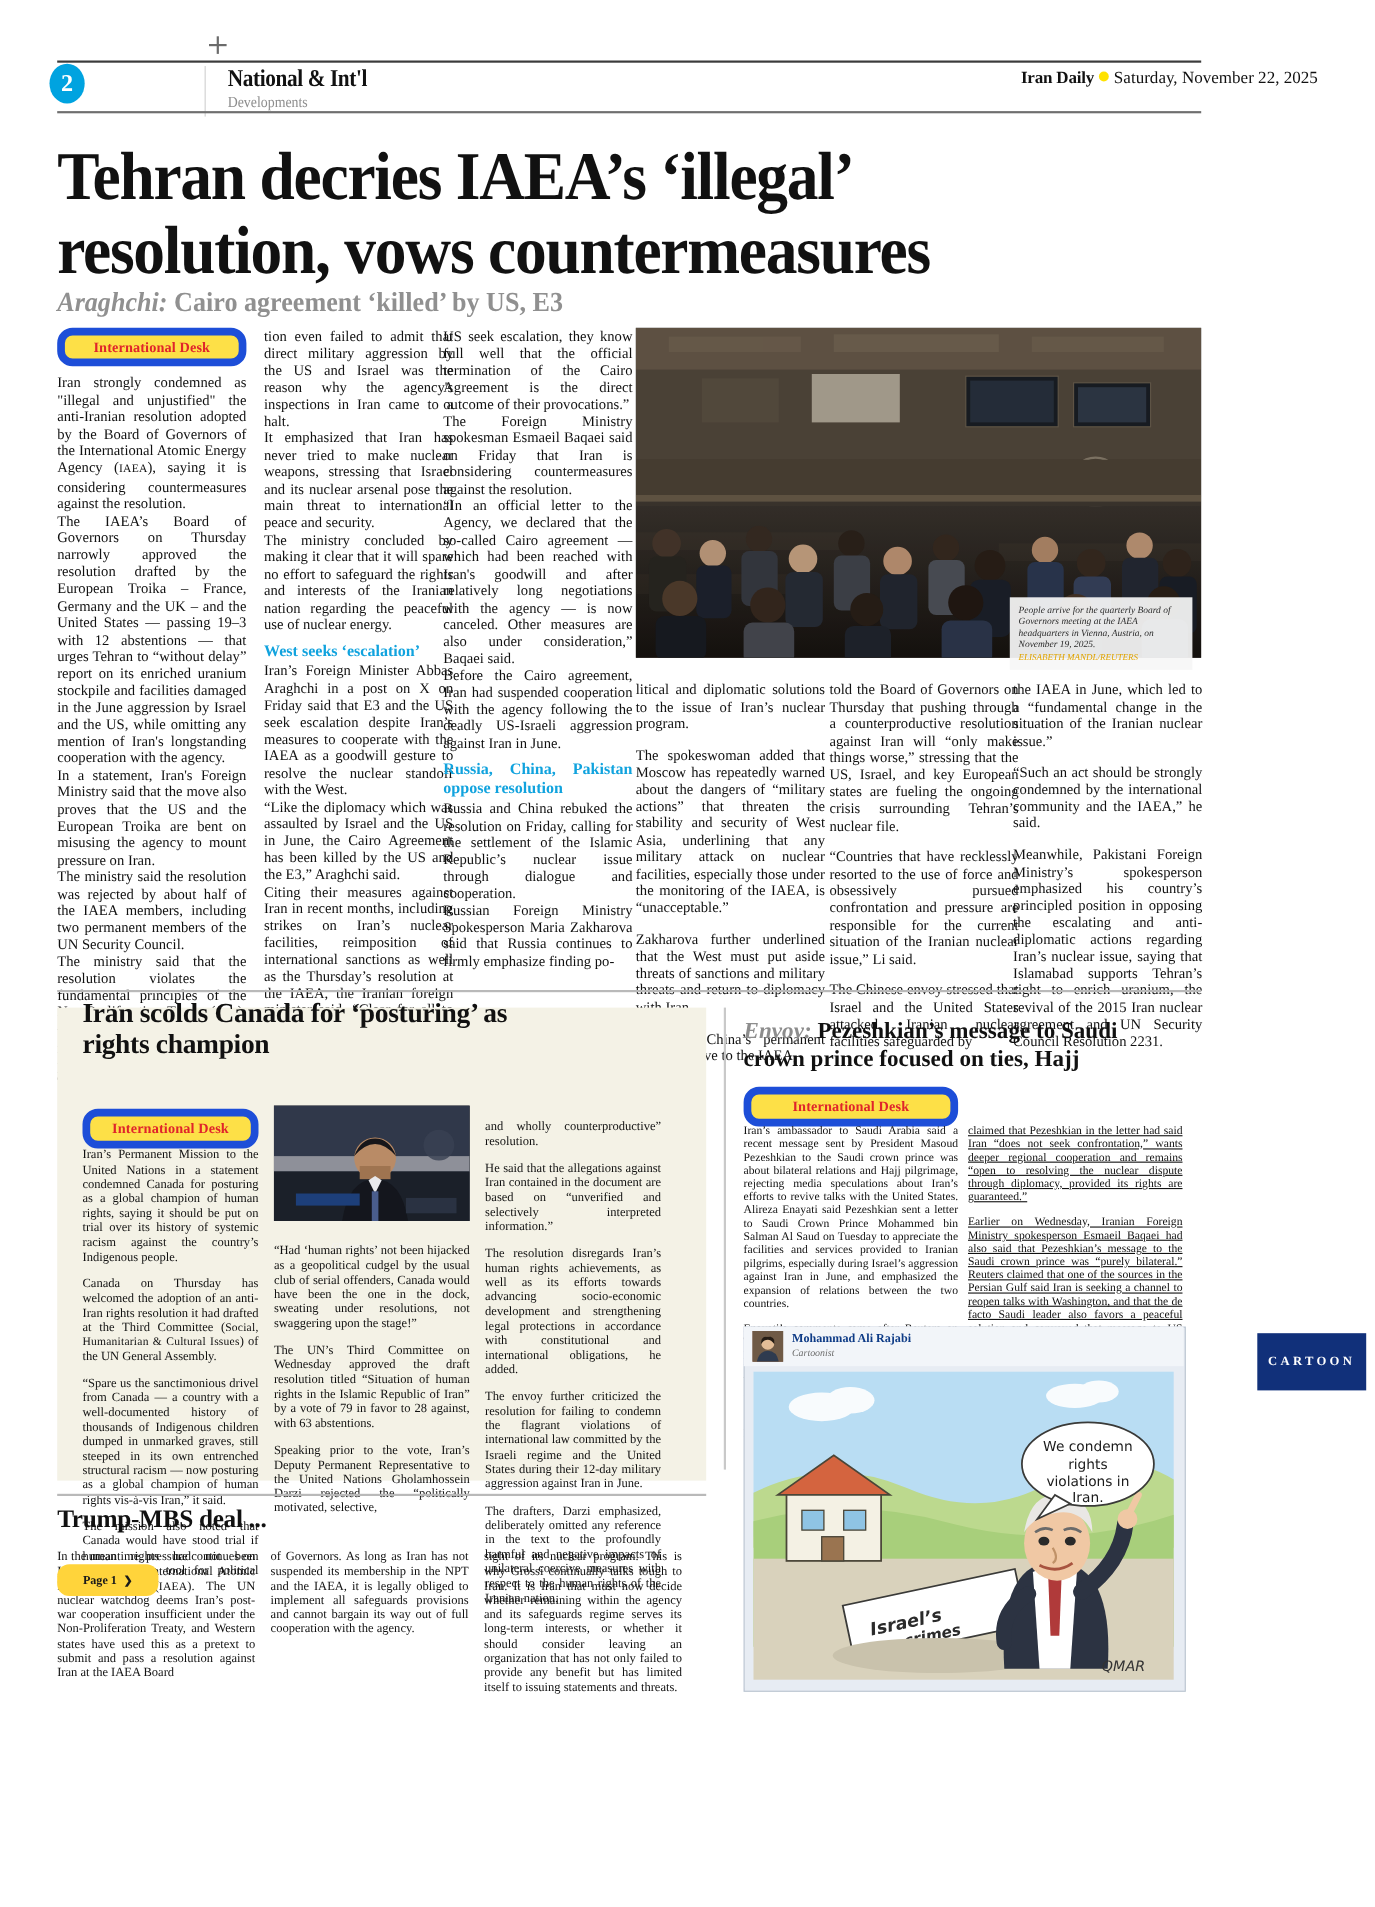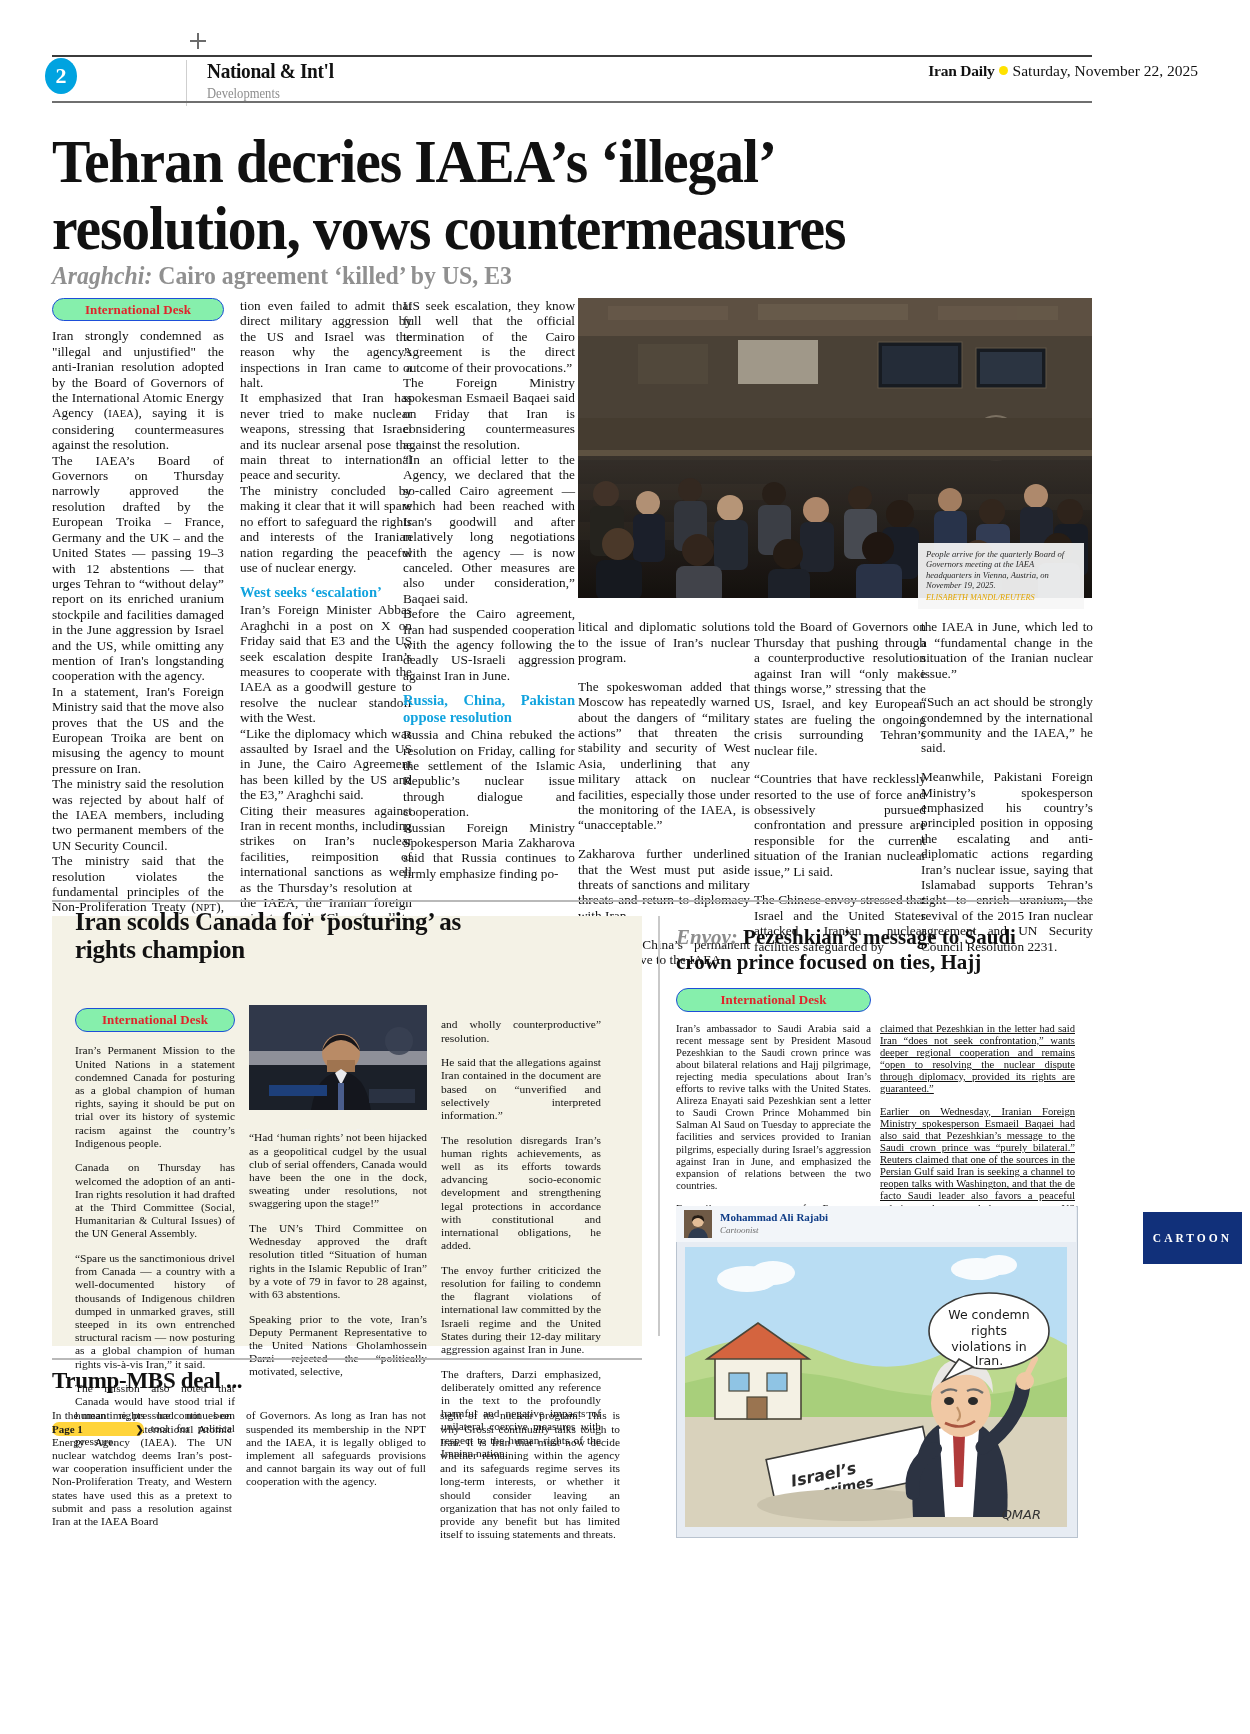--- a/index.html
+++ b/index.html
@@ -33,23 +33,23 @@
 
   
   .headline{position:absolute;left:52px;top:128px;width:1045px;
             font-family:"Liberation Serif",serif;font-weight:bold;font-size:62px;line-height:1.08;
             letter-spacing:-1.2px;transform:scaleX(.93);transform-origin:left top;}
   .subhead{position:absolute;left:52px;top:262px;width:700px;font-size:25px;color:#909090;font-weight:bold;
            transform:scaleX(.95);transform-origin:left top;}
   .subhead i{font-style:italic;}
 
   
-  .deskbadge{display:inline-block;border:1px solid #1d4ed8;border-radius:14px;padding:3px 0;width:100%;
+  .deskbadge{display:inline-block;border:7px solid #1d4ed8;border-radius:14px;padding:3px 0;width:100%;
              box-sizing:border-box;text-align:center;color:#e0242b;font-weight:bold;font-size:13px;
-             letter-spacing:.1px;background:#86efac;}
+             letter-spacing:.1px;background:#fde047;}
   .col{position:absolute;font-size:13.3px;line-height:15.4px;text-align:justify;}
   .col p{margin:0;text-indent:0;}
   .kicker{color:#11a3de;font-weight:bold;font-size:14.6px;line-height:17px;margin-top:9px;margin-bottom:1px;}
   .sc{font-size:10.5px;letter-spacing:.2px;}
 
   #c1{left:52px;top:298px;width:172px;}
   #c2{left:240px;top:298px;width:172px;}
   #c3{left:403px;top:298px;width:172px;}
   #c1 .body,#c2 .body,#c3 .body{margin-top:7px;}
 
@@ -100,22 +100,22 @@
   .cartlabel{position:absolute;right:8px;top:1212px;background:#11307a;color:#fff;font-size:11.5px;font-weight:bold;
              letter-spacing:3px;padding:20px 10px;}
 
   
   .trumprule{position:absolute;left:52px;top:1358px;width:590px;height:1.5px;background:#b9b9b9;}
   .trumptitle{position:absolute;left:52px;top:1368px;font-weight:bold;font-size:23px;letter-spacing:-.3px;}
   .tcol{position:absolute;font-size:11.4px;line-height:13.2px;text-align:justify;}
   #t1{left:52px;top:1398px;width:180px;}
   #t2{left:246px;top:1398px;width:180px;}
   #t3{left:440px;top:1398px;width:180px;}
-  .pagebadge{position:absolute;left:52px;top:1422px;width:92px;height:14px;background:#ffd43b;border-radius:11px;
-             display:flex;align-items:center;justify-content:space-between;font-size:11px;font-weight:bold;color:#1a1a1a;}
+  .pagebadge{position:absolute;left:52px;top:1422px;width:92px;height:29px;background:#ffd43b;border-radius:11px;
+             display:flex;align-items:center;justify-content:center;font-size:11px;font-weight:bold;color:#1a1a1a;}
   .pagebadge .chev{margin-left:6px;font-size:10px;}
 </style>
 </head>
 <body>
 
 <div class="page">
 
   <div class="cropmark"></div>
 
   <div class="masthead"></div>

